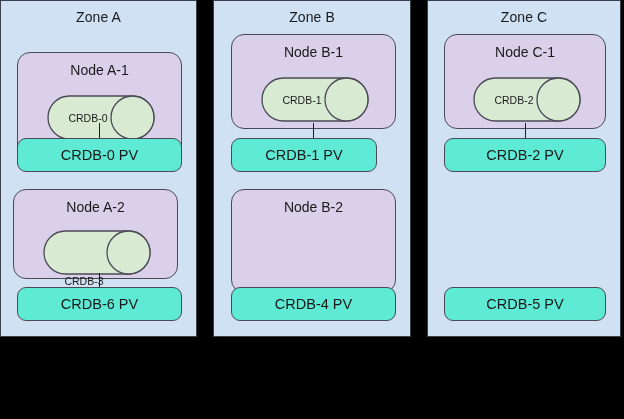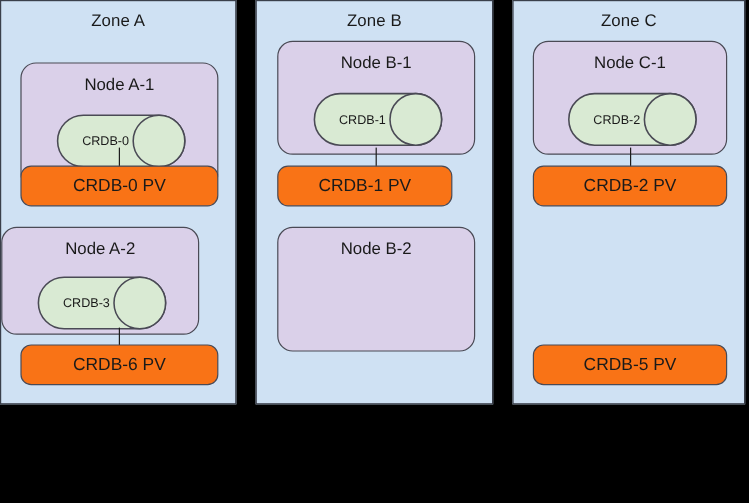--- a/index.html
+++ b/index.html
@@ -20,21 +20,21 @@
               font-size:14px;color:#1a1a1a;}
 
   .cyl{position:absolute;}
   .cyl svg{display:block;overflow:visible;}
   .cyl-label{position:absolute;top:0;height:100%;left:0;
              display:flex;align-items:center;justify-content:center;
              font-size:10.5px;color:#1a1a1a;pointer-events:none;}
 
   .connector{position:absolute;width:0;border-left:1.6px solid #1d1d1d;}
 
-  .pv{position:absolute;background:#f97316;border:1.3px solid #4a4a55;
+  .pv{position:absolute;background:#5eead4;border:1.3px solid #4a4a55;
       border-radius:9px;box-sizing:border-box;
       display:flex;align-items:center;justify-content:center;
       font-size:14.5px;color:#1a1a1a;}
 </style>
 </head>
 <body>
 
 <div id="canvas">
 
   <div class="zone" style="left:0px;width:197px;height:337px;">
@@ -46,28 +46,28 @@
         <svg width="108" height="45" viewBox="0 0 108 45" aria-hidden="true">
           <path d="M22.5,1 H85.5 A21.5,21.5 0 0 1 85.5,44 H22.5 A21.5,21.5 0 0 1 22.5,1 Z" fill="#d9ead3" stroke="#4a4a55" stroke-width="1.3"></path>
           <ellipse cx="85.5" cy="22.5" rx="21.5" ry="21.5" fill="#d9ead3" stroke="#4a4a55" stroke-width="1.3"></ellipse>
         </svg>
         <div class="cyl-label" style="width:82px;text-align:center;">CRDB-0</div>
       </div>
     </div>
     <div class="connector" style="left:98px;top:122px;height:16px;"></div>
     <div class="pv" style="left:16px;top:137px;width:165px;height:34px;">CRDB-0 PV</div>
 
-    <div class="node" style="left:0;top:188px;width:165px;height:90px;">
+    <div class="node" style="left:12px;top:188px;width:165px;height:90px;">
       <div class="node-title">Node A-2</div>
       <div class="cyl" style="left:29px;top:40px;width:108px;height:45px;">
         <svg width="108" height="45" viewBox="0 0 108 45" aria-hidden="true">
           <path d="M22.5,1 H85.5 A21.5,21.5 0 0 1 85.5,44 H22.5 A21.5,21.5 0 0 1 22.5,1 Z" fill="#d9ead3" stroke="#4a4a55" stroke-width="1.3"></path>
           <ellipse cx="85.5" cy="22.5" rx="21.5" ry="21.5" fill="#d9ead3" stroke="#4a4a55" stroke-width="1.3"></ellipse>
         </svg>
-        <div class="cyl-label" style="width:82px;">CRDB-3</div>
+        <div class="cyl-label" style="width:82px;margin-top:28px;">CRDB-3</div>
       </div>
     </div>
     <div class="connector" style="left:98px;top:272px;height:16px;"></div>
     <div class="pv" style="left:16px;top:286px;width:165px;height:34px;">CRDB-6 PV</div>
   </div>
 
   <div class="zone" style="left:213px;width:198px;height:337px;">
     <div class="zone-title">Zone B</div>
 
     <div class="node" style="left:17px;top:33px;width:165px;height:95px;">
@@ -79,20 +79,21 @@
         </svg>
         <div class="cyl-label" style="width:82px;">CRDB-1</div>
       </div>
     </div>
     <div class="connector" style="left:99px;top:122px;height:16px;"></div>
     <div class="pv" style="left:17px;top:137px;width:146px;height:34px;">CRDB-1 PV</div>
 
     <div class="node" style="left:17px;top:188px;width:165px;height:104px;">
       <div class="node-title">Node B-2</div>
     </div>
+    <div class="pv" style="left:17px;top:286px;width:165px;height:34px;">CRDB-4 PV</div>
   </div>
 
   <div class="zone" style="left:427px;width:194px;height:337px;">
     <div class="zone-title">Zone C</div>
 
     <div class="node" style="left:16px;top:33px;width:162px;height:95px;">
       <div class="node-title">Node C-1</div>
       <div class="cyl" style="left:28px;top:42px;width:108px;height:45px;">
         <svg width="108" height="45" viewBox="0 0 108 45" aria-hidden="true">
           <path d="M22.5,1 H85.5 A21.5,21.5 0 0 1 85.5,44 H22.5 A21.5,21.5 0 0 1 22.5,1 Z" fill="#d9ead3" stroke="#4a4a55" stroke-width="1.3"></path>

